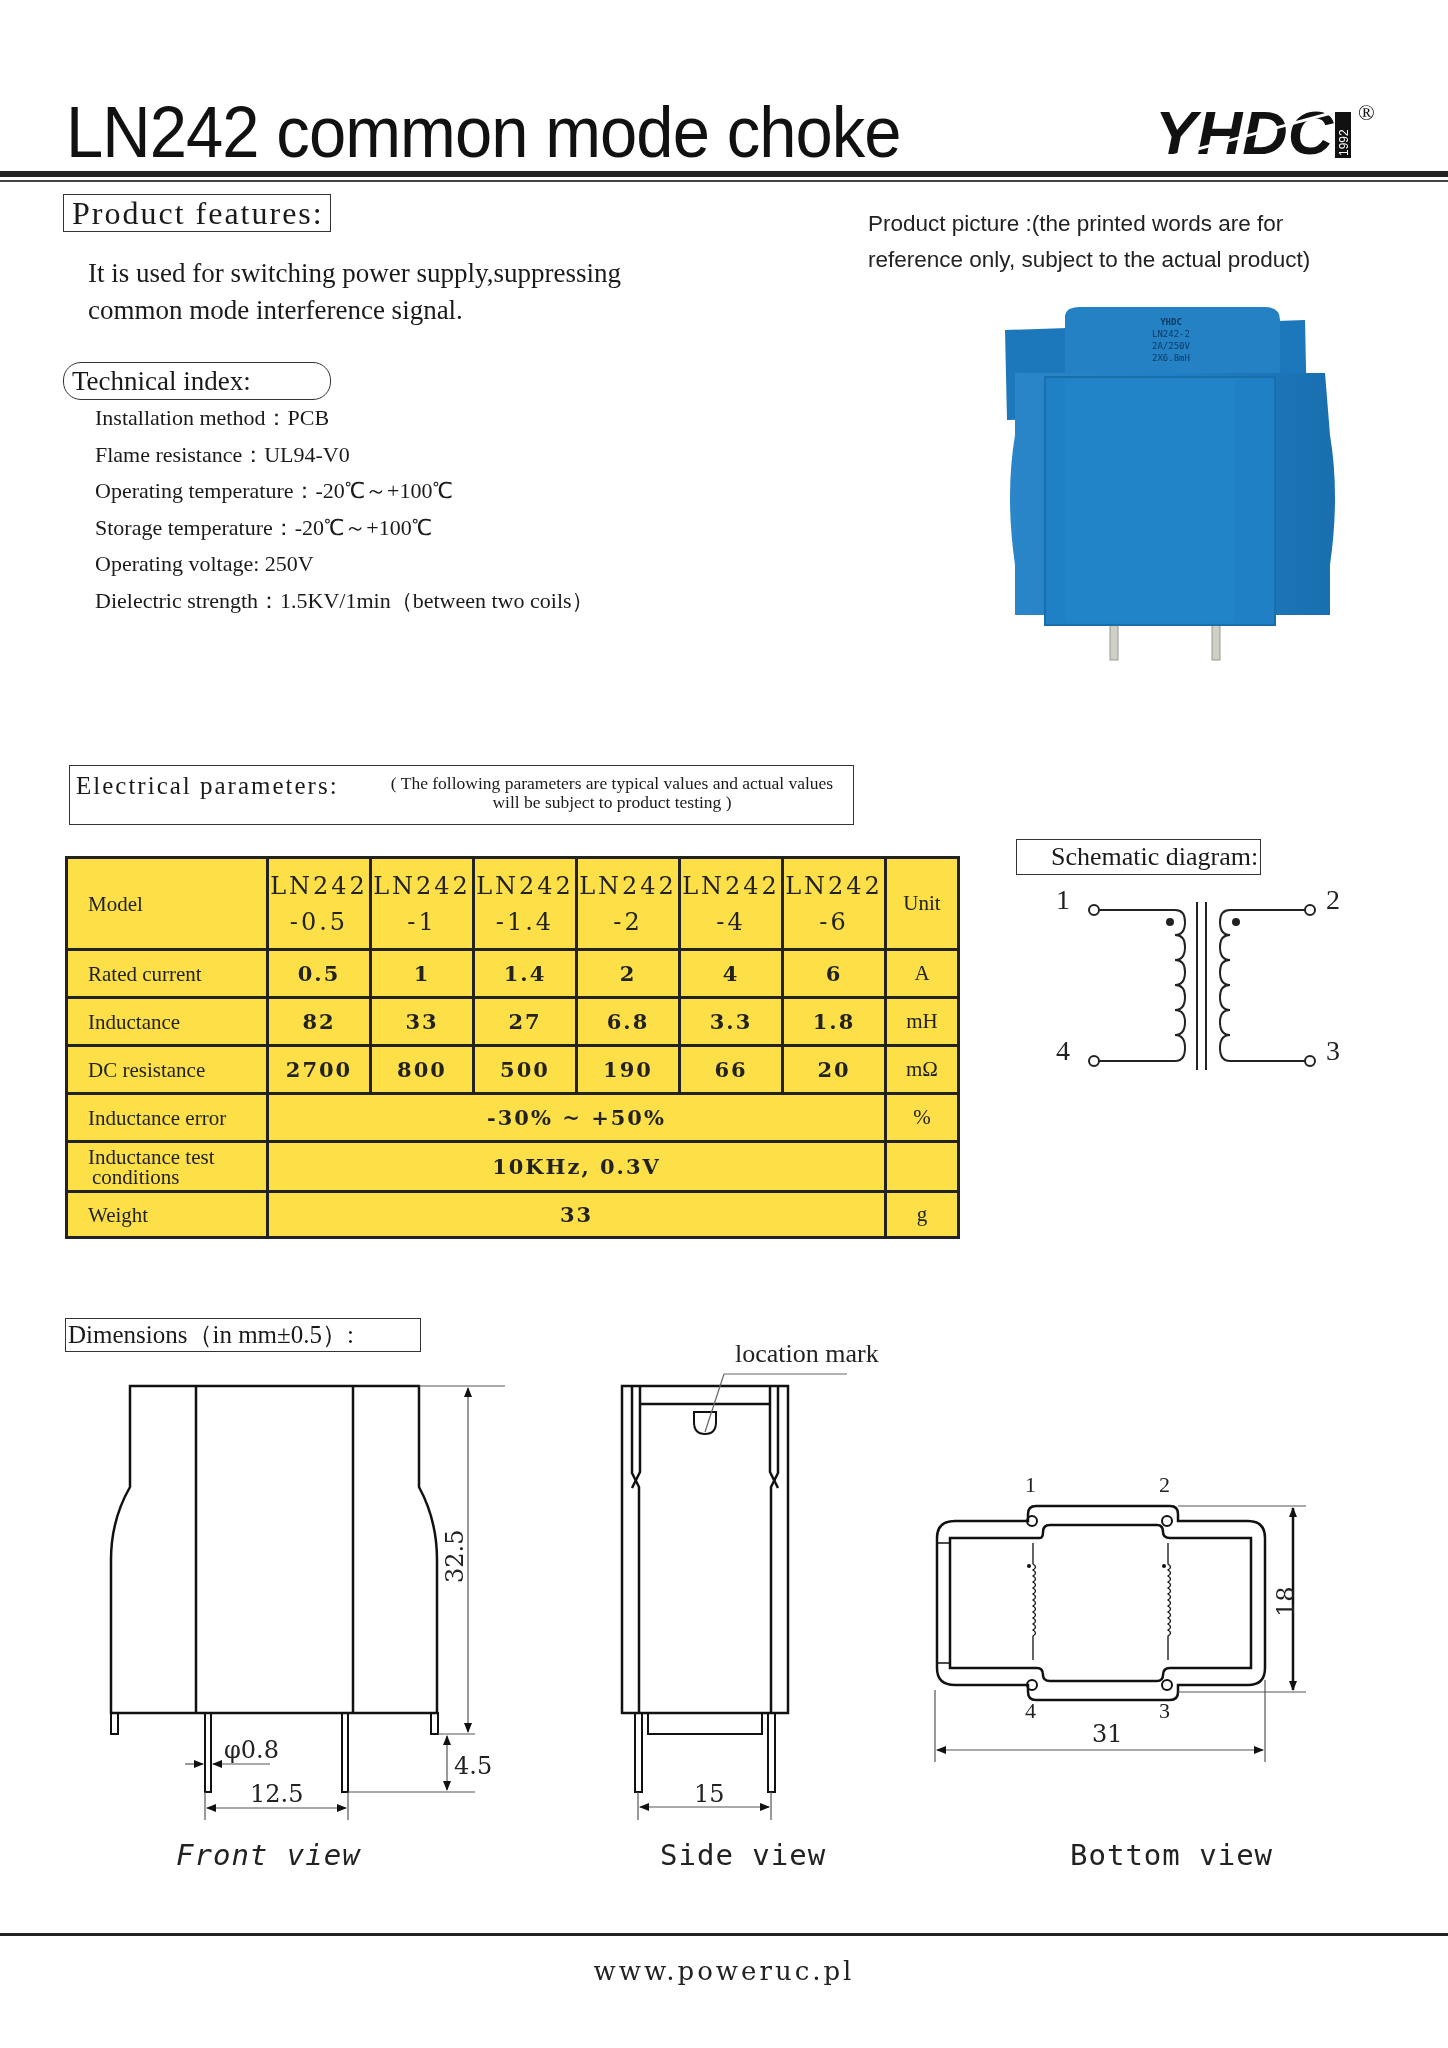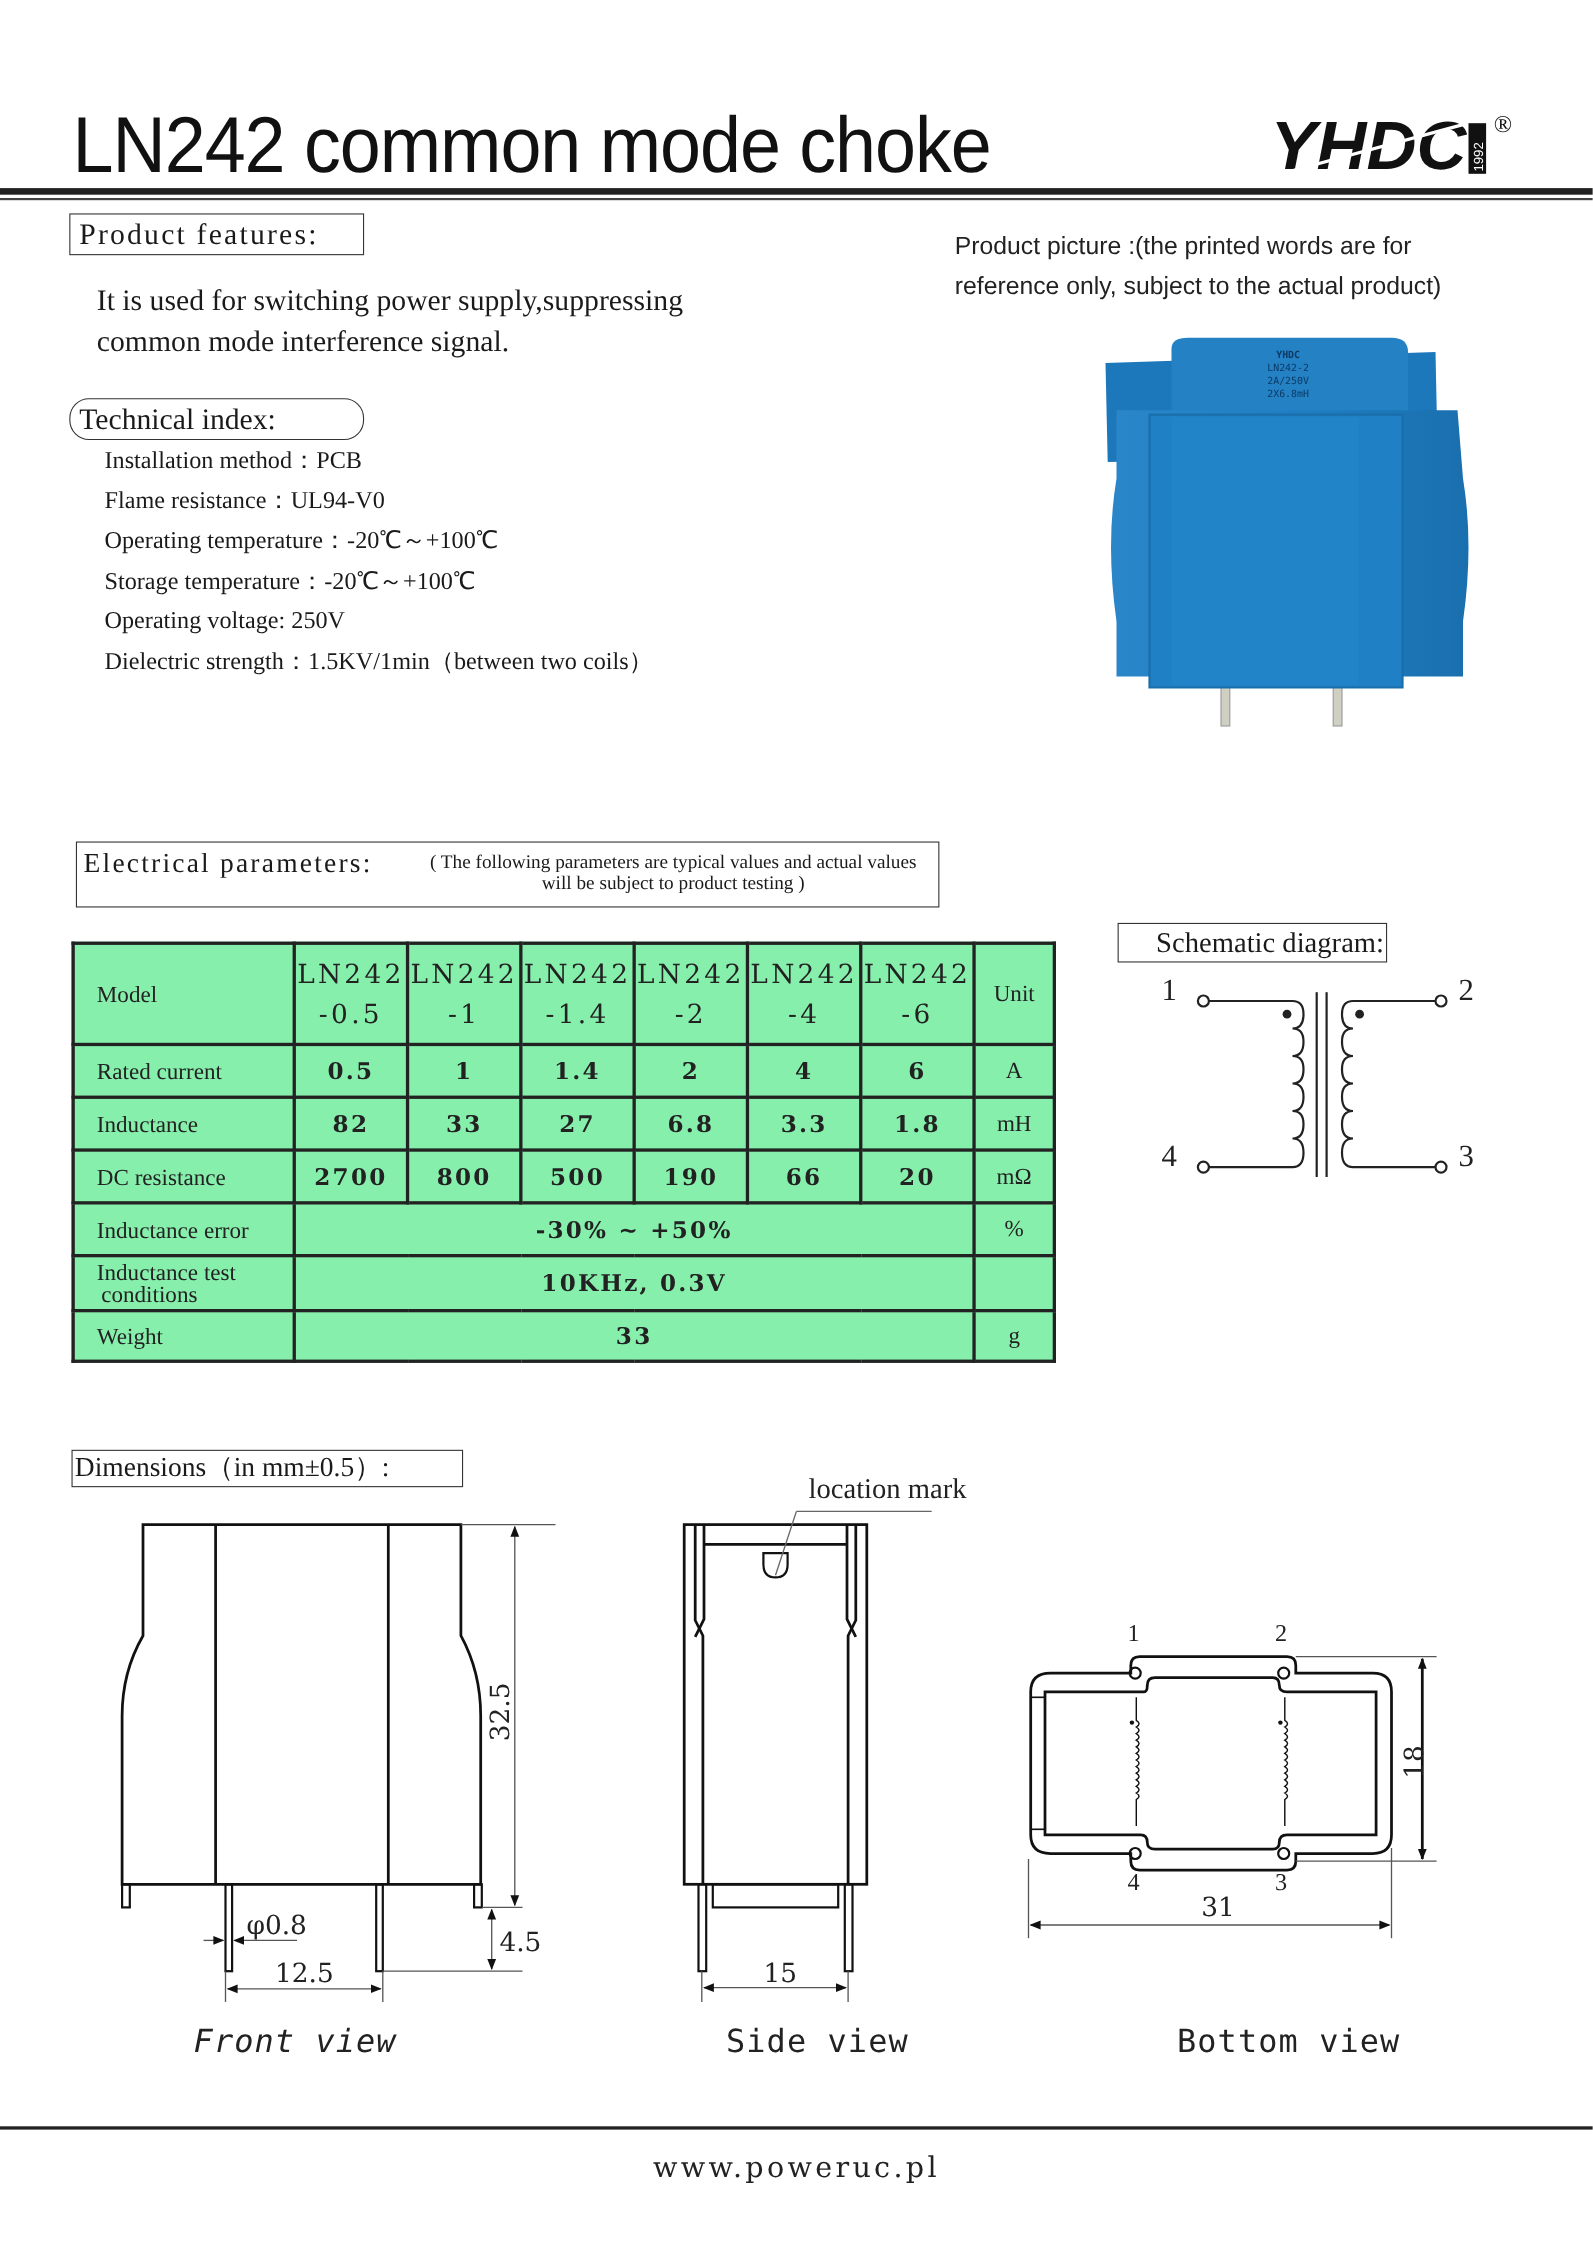--- a/index.html
+++ b/index.html
@@ -5,31 +5,31 @@
   html, body { margin:0; padding:0; background:#fff; }
   body { width:1448px; height:2048px; position:relative; overflow:hidden; color:#1a1a1a;
          font-family:"Liberation Serif", serif; }
   .abs { position:absolute; }
   .title { left:66px; top:92px; font-family:"Liberation Sans", sans-serif; font-size:72px; line-height:80px;
            transform:scaleX(0.93); transform-origin:left top; letter-spacing:-1px; color:#111; }
   .logo { left:1155px; top:102px; width:230px; height:60px; }
   .rule-thick { left:0; top:171px; width:1448px; height:6px; background:#222; }
   .rule-thin { left:0; top:180px; width:1448px; height:2px; background:#444; }
   .boxhead { border:1.5px solid #333; box-sizing:border-box; padding:0 8px; white-space:nowrap; }
-  .pf-head { left:63px; top:194px; width:268px; height:38px; font-size:27px; line-height:36px; letter-spacing:2px; }
+  .pf-head { left:63px; top:194px; width:268px; height:38px; font-size:32px; line-height:36px; letter-spacing:2px; }
   .pf-text { left:88px; top:255px; font-size:27px; line-height:37px; }
   .ti-head { left:63px; top:362px; width:268px; height:38px; font-size:27px; line-height:36px;border-radius:18px; }
   .ti-list { left:95px; top:400px; font-size:22px; line-height:36.5px; margin:0; padding:0; list-style:none; }
   .ti-list li.indent { padding-left:92px; }
   .pic-cap { left:868px; top:206px; font-family:"Liberation Sans", sans-serif; font-size:22.5px; line-height:36px; color:#222; }
   .photo { left:985px; top:295px; width:390px; height:390px; }
   .ep-box { left:69px; top:765px; width:785px; height:60px; border:1.5px solid #333; box-sizing:border-box; }
   .ep-title { position:absolute; left:6px; top:6px; font-size:25px; letter-spacing:2px; }
   .ep-note { position:absolute; left:302px; top:8px; font-size:17.5px; line-height:19px; text-align:center; width:480px; }
-  table.params { position:absolute; left:65px; top:856px; border-collapse:collapse; background:#86efac; }
+  table.params { position:absolute; left:65px; top:856px; border-collapse:collapse; background:#fde047; }
   table.params td { border:3px solid #222; color:#222; text-align:center; padding:0; }
   table.params td.lbl { text-align:left; padding-left:20px; font-family:"Liberation Serif", serif; font-size:21px; line-height:20px; width:178px; }
   table.params td.val { font-family:"DejaVu Serif", serif; font-size:21px; letter-spacing:2px;font-weight:bold; }
   table.params td.model { font-family:"DejaVu Serif", serif; font-size:24px; line-height:36px; letter-spacing:3px; }
   table.params td.unit { font-family:"Liberation Serif", serif; font-size:21px; width:70px; }
   .sch-head { left:1016px; top:839px; width:245px; height:36px; font-size:26px; line-height:34px;padding-left:34px; }
   .sch { left:1030px; top:880px; width:360px; height:200px; }
   .dim-head { left:65px; top:1318px; width:356px; height:34px; font-size:25px; line-height:32px; padding:0 2px; }
   .drawing { left:0; top:1330px; width:1448px; height:500px; }
   .view-cap { font-family:"DejaVu Sans Mono", monospace; font-size:29px; letter-spacing:1px; color:#222; }

